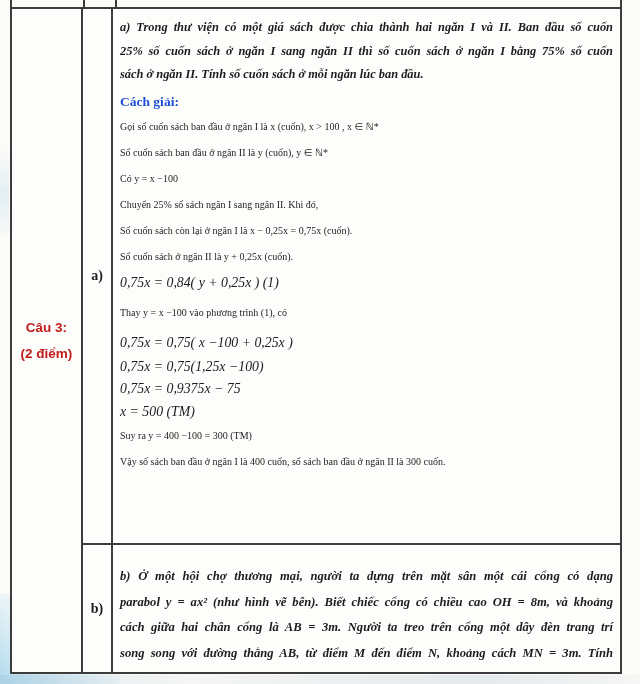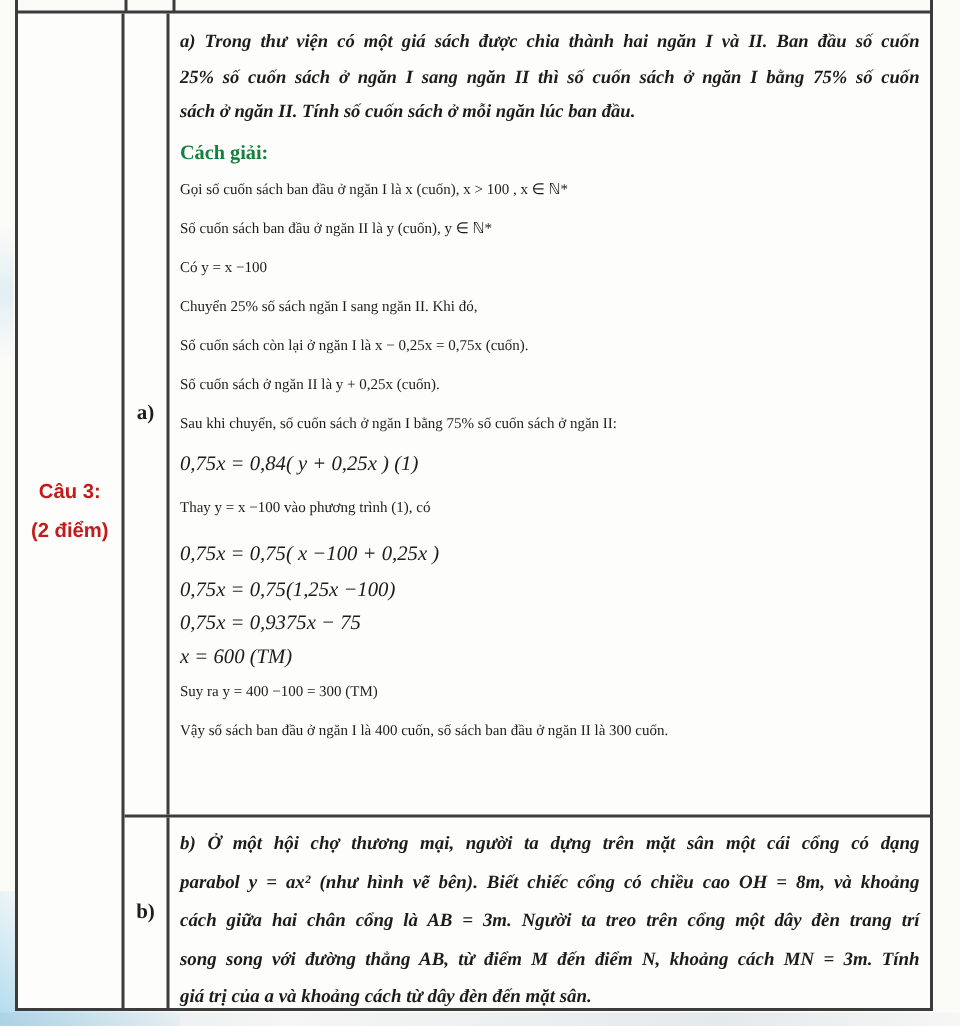--- a/index.html
+++ b/index.html
@@ -76,36 +76,36 @@
     font-weight:bold;font-style:italic;
     font-size:12.4px;
     line-height:23.5px;
     text-align:justify;
     text-align-last:justify;
     white-space:normal;
   }
   .problem-line.last{text-align-last:left;}
   
   .sol-heading{
-    color:#15803d;font-weight:bold;font-size:13.5px;
+    color:#1d4ed8;font-weight:bold;font-size:13.5px;
     line-height:25px;margin-top:2px;
   }
   
   .sol-line{
     font-size:10px;
     line-height:26px;
     white-space:nowrap;
   }
   .sol-line.math{
     font-style:italic;
     font-size:13.8px;
   }
   .sol-line.tight{line-height:22.5px;}
   .sol-line.gap{margin-top:4px;}
-  .row-b .col-content{padding-top:5px;}
+  .row-b .col-content{padding-top:19px;}
   .row-b .problem-line{line-height:25.5px;font-size:12.6px;}
 </style>
 </head>
 <body>
 
 <div class="page">
 
   <div class="glare-bl"></div>
   <div class="bottom-smudge"></div>
   <div class="left-smudge"></div>
@@ -132,27 +132,26 @@
           <div class="problem-line last">sách ở ngăn II. Tính số cuốn sách ở mỗi ngăn lúc ban đầu.</div>
 
           <div class="sol-heading">Cách giải:</div>
 
           <div class="sol-line">Gọi số cuốn sách ban đầu ở ngăn I là x (cuốn),  x &gt; 100 ,  x ∈ ℕ*</div>
           <div class="sol-line">Số cuốn sách ban đầu ở ngăn II là y (cuốn),  y ∈ ℕ*</div>
           <div class="sol-line">Có  y = x −100</div>
           <div class="sol-line">Chuyển 25% số sách ngăn I sang ngăn II. Khi đó,</div>
           <div class="sol-line">Số cuốn sách còn lại ở ngăn I là  x − 0,25x = 0,75x  (cuốn).</div>
           <div class="sol-line">Số cuốn sách ở ngăn II là  y + 0,25x (cuốn).</div>
-          <div class="sol-line">Sau khi chuyển, số cuốn sách ở ngăn I bằng 75% số cuốn sách ở ngăn II:</div>
           <div class="sol-line math">0,75x = 0,84( y + 0,25x )    (1)</div>
           <div class="sol-line gap">Thay  y = x −100  vào phương trình (1), có</div>
           <div class="sol-line math gap">0,75x = 0,75( x −100 + 0,25x )</div>
           <div class="sol-line math tight">0,75x = 0,75(1,25x −100)</div>
           <div class="sol-line math tight">0,75x = 0,9375x − 75</div>
-          <div class="sol-line math tight">x = 600  (TM)</div>
+          <div class="sol-line math tight">x = 500  (TM)</div>
           <div class="sol-line">Suy ra  y = 400 −100 = 300  (TM)</div>
           <div class="sol-line">Vậy số sách ban đầu ở ngăn I là 400 cuốn, số sách ban đầu ở ngăn II là 300 cuốn.</div>
         </div>
       </div>
 
       <div class="row-b">
         <div class="col-label">b)</div>
         <div class="col-content">
           <div class="problem-line">b) Ở một hội chợ thương mại, người ta dựng trên mặt sân một cái cổng có dạng</div>
           <div class="problem-line">parabol  y = ax²  (như hình vẽ bên). Biết chiếc cổng có chiều cao OH = 8m, và khoảng</div>

